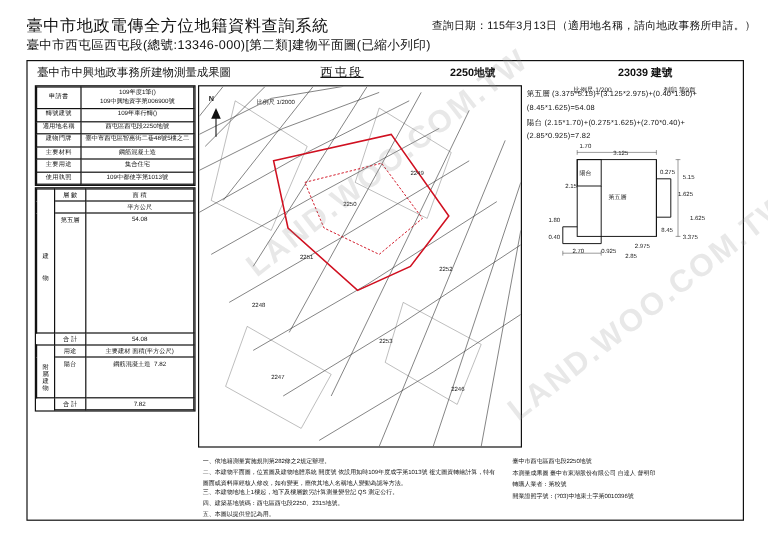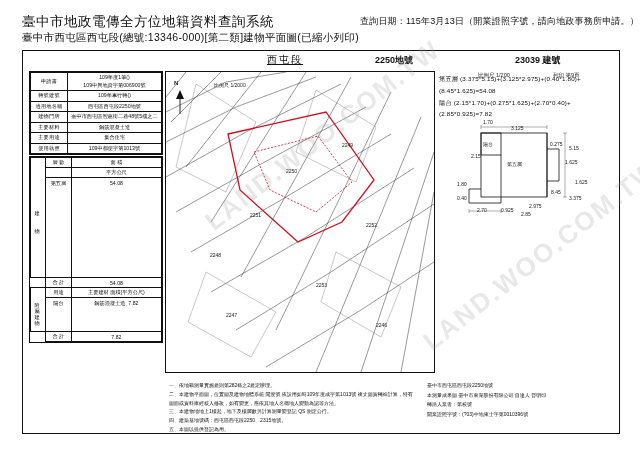--- a/index.html
+++ b/index.html
@@ -71,26 +71,27 @@
   .wm2{left:396px;top:240px;}
 </style>
 </head>
 <body>
 
 <div class="page">
 
   <div class="hdr">
     <div class="hdr-title">臺中市地政電傳全方位地籍資料查詢系統</div>
     <div class="hdr-sub">臺中市西屯區西屯段(總號:13346-000)[第二類]建物平面圖(已縮小列印)</div>
-    <div class="hdr-right">查詢日期：115年3月13日（開業證照字號，請向地政事務所申請。）</div>
+    <div class="hdr-right">查詢日期：115年3月13日（適用地名稱，請向地政事務所申請。）</div>
   </div>
 
   <div class="frame">
 
     <div class="band">
+      <div class="b-title">臺中市中興地政事務所建物測量成果圖</div>
       <div class="b-sec">西屯段</div>
       <div class="b-land">2250地號</div>
       <div class="b-bldg">23039 建號</div>
       <div class="b-scale">比例尺 1/200</div>
       <div class="b-scale2">列印 第9頁</div>
     </div>
 
     <div class="info">
       <table>
         <tbody>

